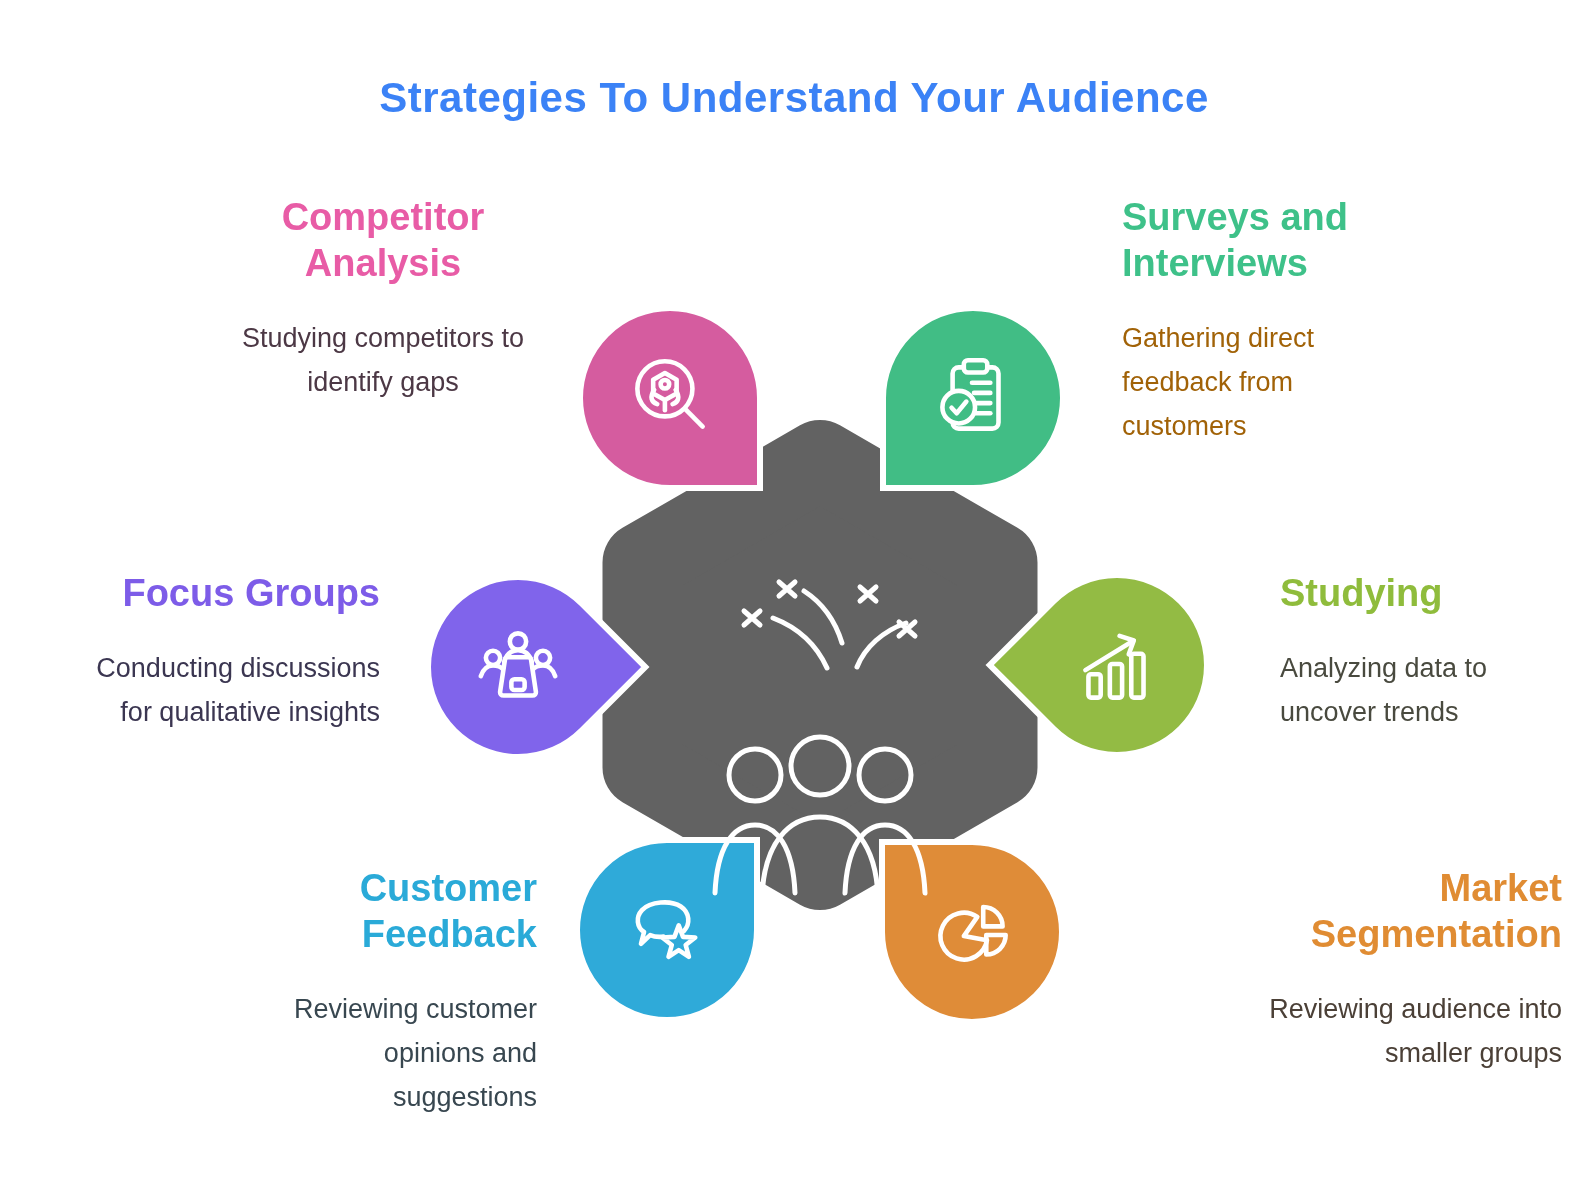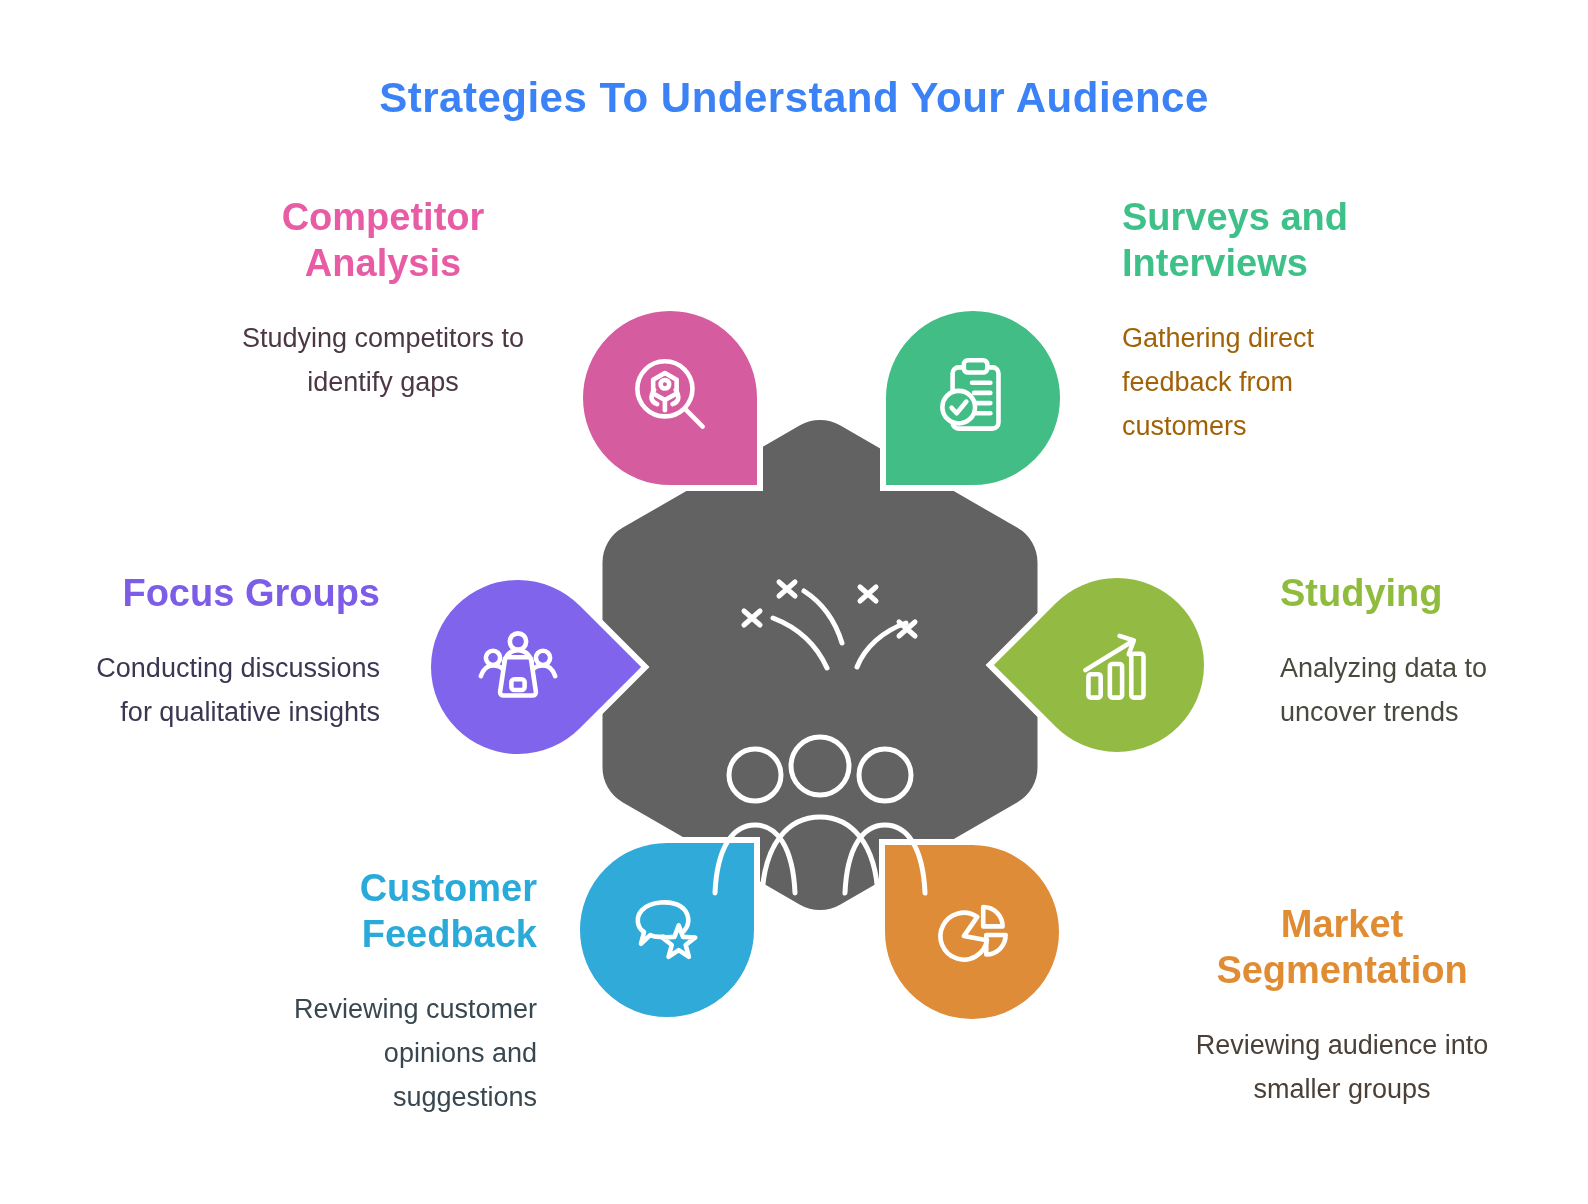--- a/index.html
+++ b/index.html
@@ -45,21 +45,21 @@
   }
   .strategy-desc{
     margin:30px 0 0 0;font-size:27px;font-weight:400;line-height:44px;
     white-space:pre-line;
   }
   .t-tl{top:194px;right:995px;width:420px;text-align:center;}
   .t-tr{top:194px;left:1122px;width:420px;text-align:left;}
   .t-l {top:570px;right:1208px;width:420px;text-align:right;}
   .t-r {top:570px;left:1280px;width:300px;text-align:left;}
   .t-bl{top:865px;right:1051px;width:420px;text-align:right;}
-  .t-br{top:901px;left:1122px;width:440px;text-align:center;}
+  .t-br{top:865px;left:1122px;width:440px;text-align:right;}
 </style>
 </head>
 <body>
 
 <div class="stage">
 
   <h1 class="page-title" style="color: #3b82f6;">Strategies To Understand Your Audience</h1>
 
   <svg class="center-blob" viewBox="0 0 540 540">
     <polygon class="blob-fill" points="270,65 447.5,167.5 447.5,372.5 270,475 92.5,372.5 92.5,167.5" fill="#626262" stroke="#626262" stroke-width="80" stroke-linejoin="round"></polygon>

